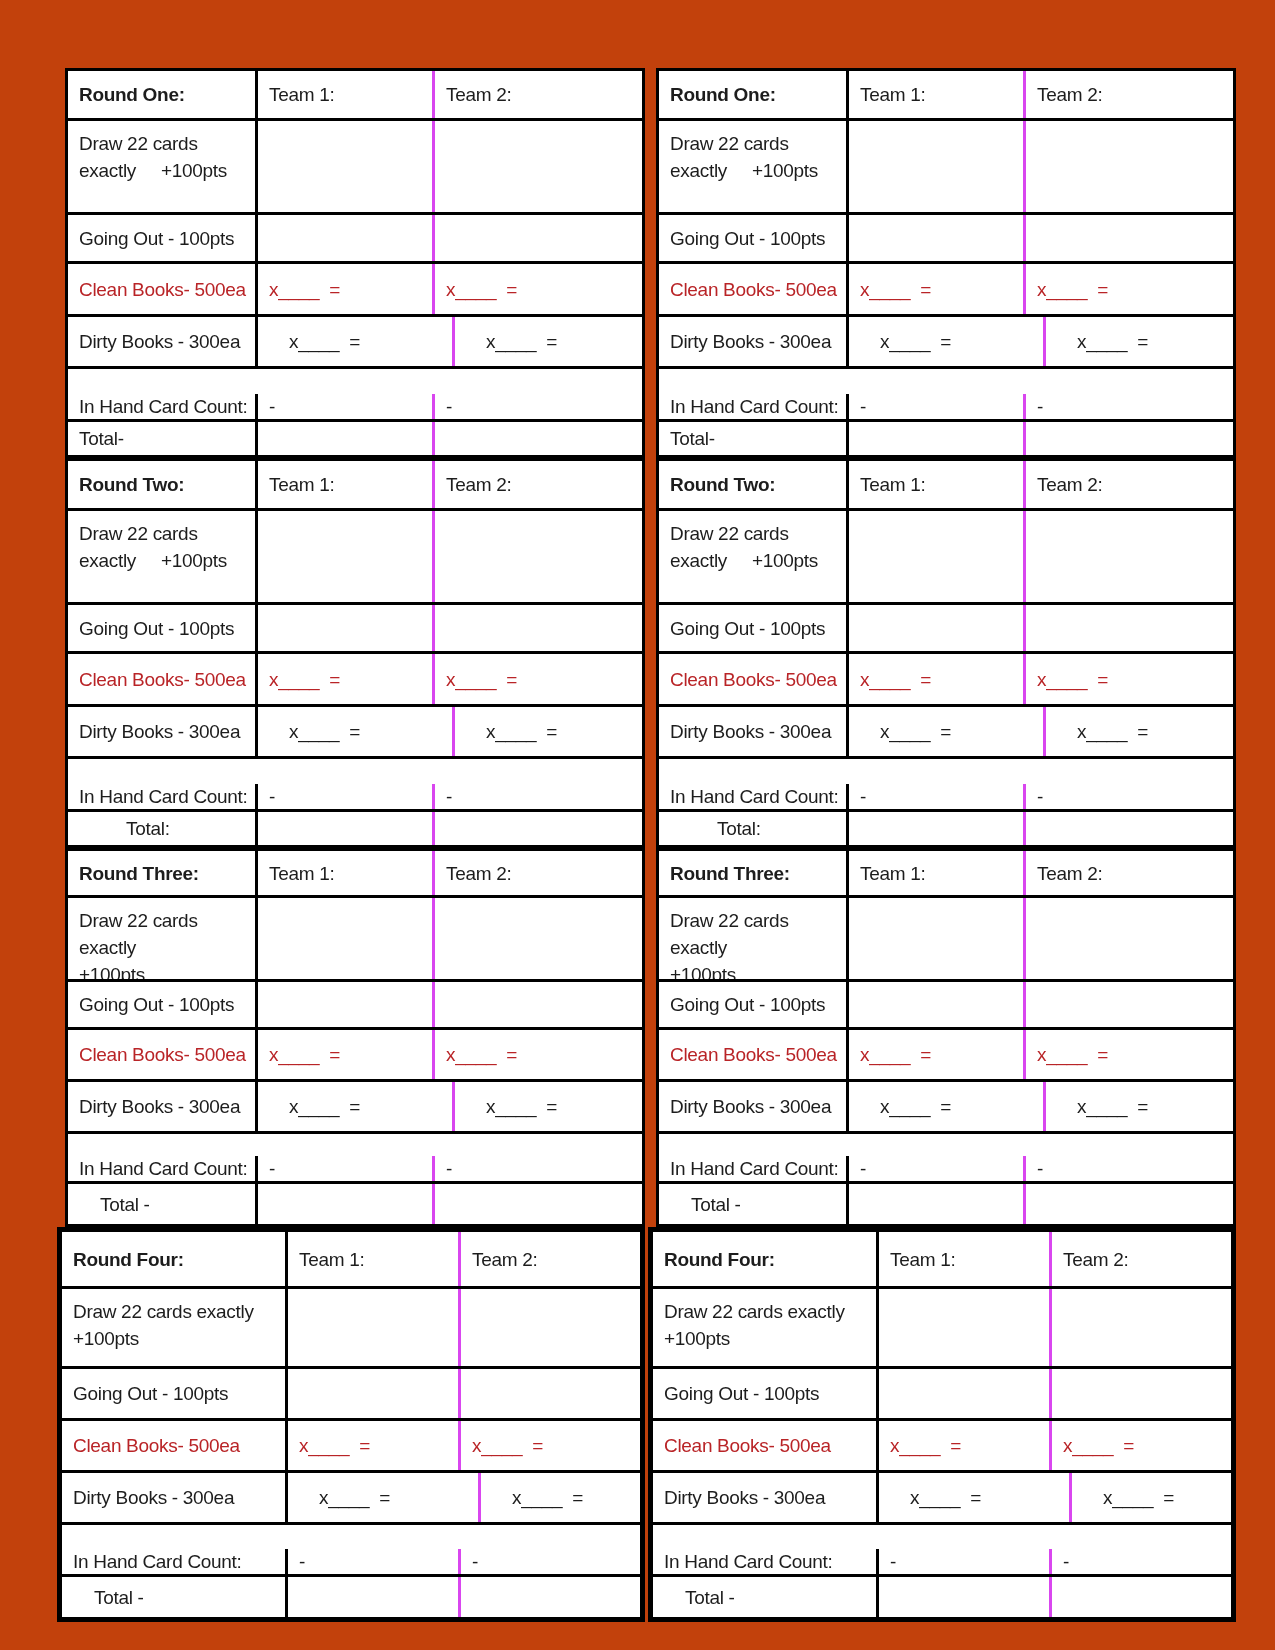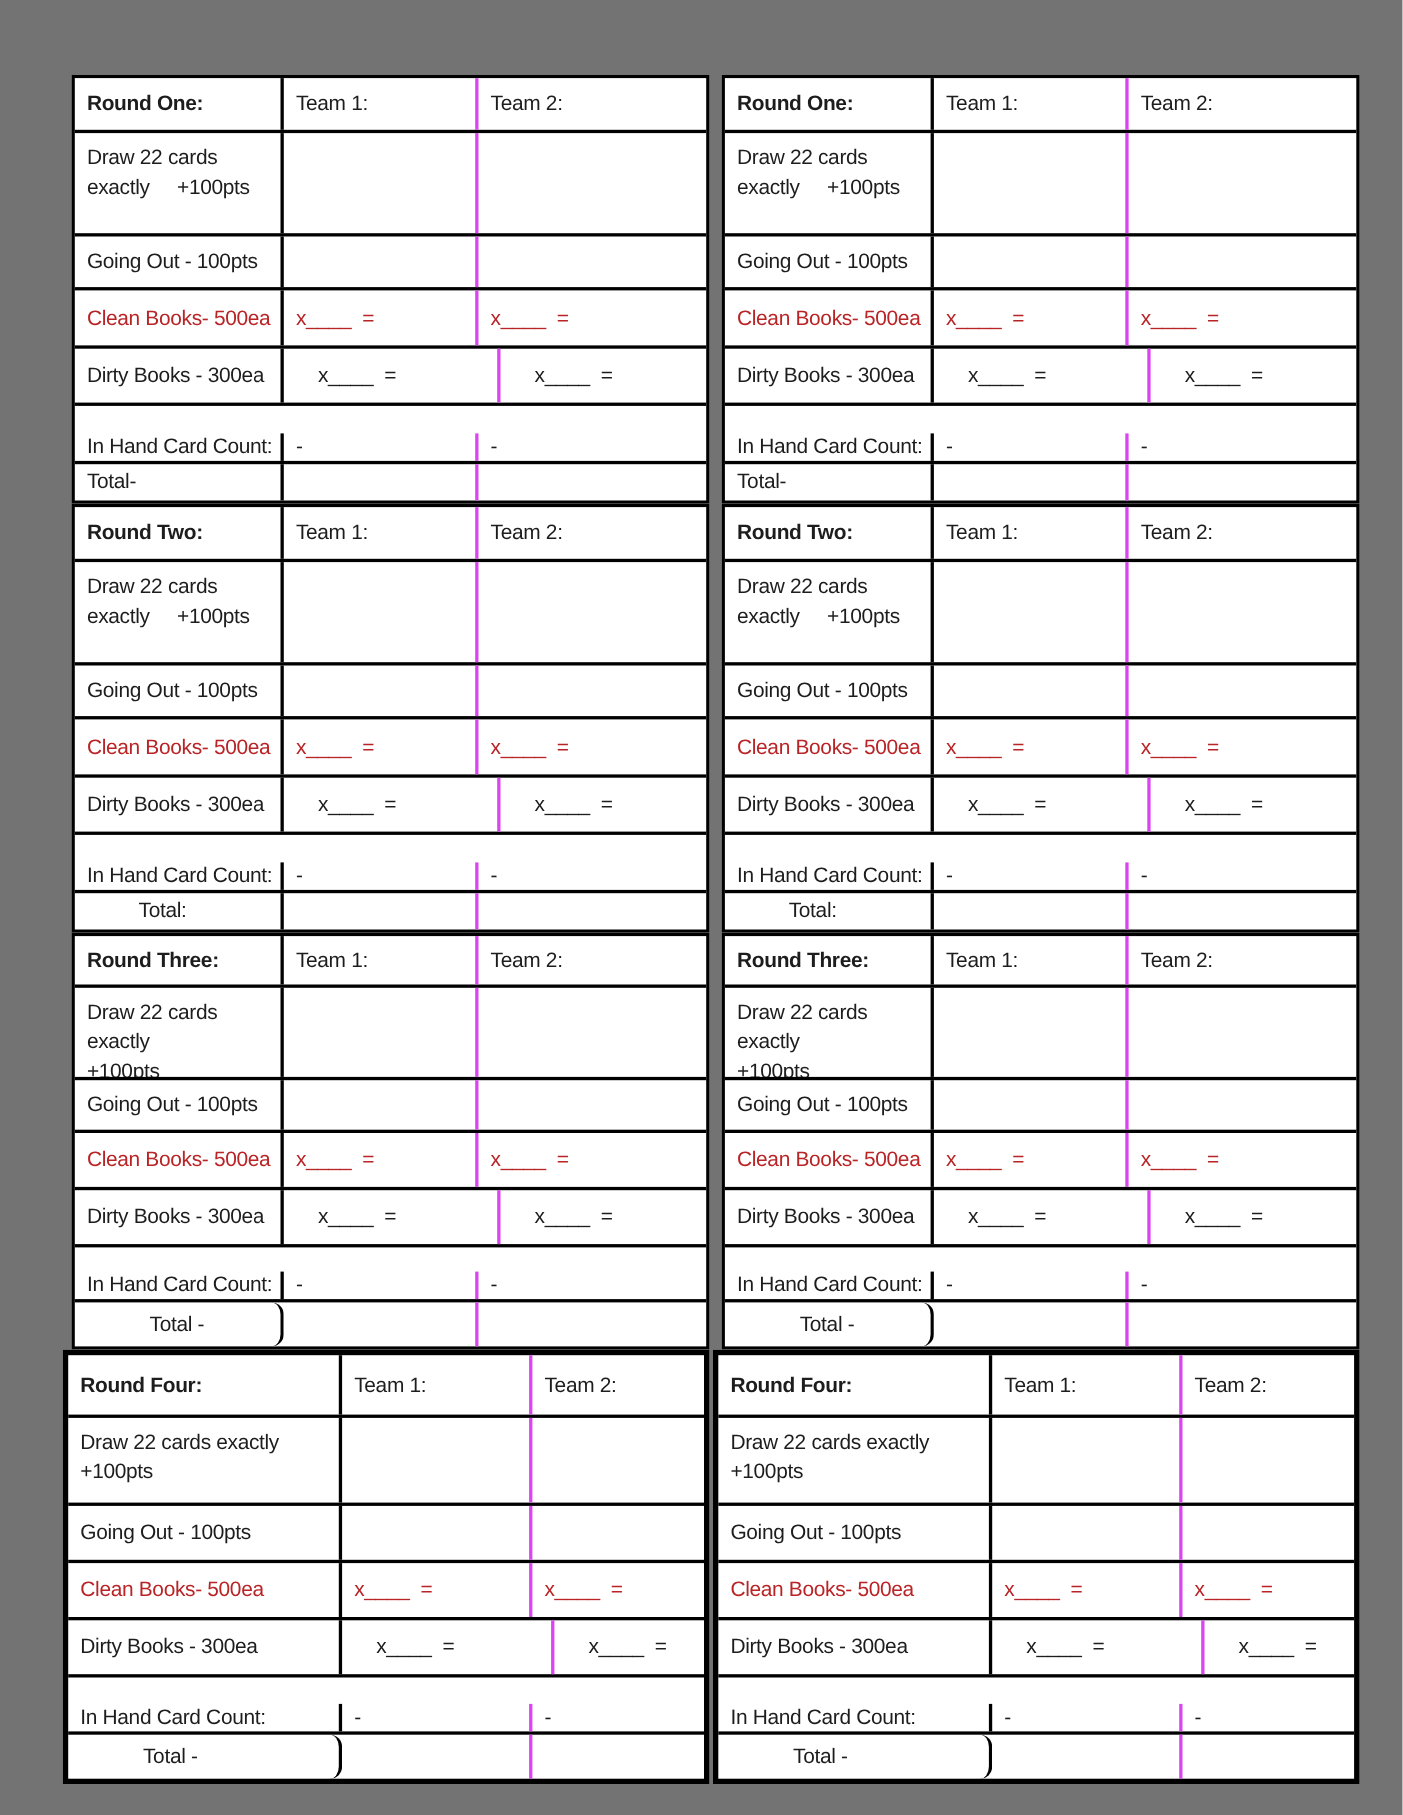--- a/index.html
+++ b/index.html
@@ -1,20 +1,20 @@
 <!DOCTYPE html>
 <html><head>
 <meta charset="utf-8">
 <style>
   * { box-sizing: border-box; }
   html, body { margin: 0; padding: 0; background: #ffffff; }
   .page {
     width: 1275px;
     height: 1650px;
-    background: #737373;
+    background: #c2410c;
     font-family: "Liberation Sans", sans-serif;
     color: #1d1d1d;
     overflow: hidden;
   }
   .tables {
     display: flex;
     gap: 11px;
     padding: 68px 0 0 65px;
   }
   .sheet-col { width: 580px; flex: 0 0 580px; }
@@ -36,41 +36,41 @@
     padding: 0 4px 0 11px;
     font-size: 19px;
     letter-spacing: -0.3px;
     white-space: pre-wrap;
     line-height: 25px;
     overflow: hidden;
   }
   .c1 { width: 190px; border-right: 3px solid #000000; }
   .c2 { width: 177px; border-right: 3px solid #d946ef; }
   .c3 { flex: 1; }
-  .s4 .c1 { width: 249px; }
+  .s4 .c1 { width: 226px; }
   .s4 .c2 { width: 173px; }
   .bold { font-weight: bold; }
   .red .cell { color: #b92427; }
   
   .r-hdr    { height: 47px; }
   .r-draw   { height: 94px; }
   .r-going  { height: 49px; }
   .r-clean  { height: 53px; }
   .r-dirty  { height: 52px; gap: 20px; }
   .r-inhand { height: 53px; align-items: flex-end; }
   .r-total  { height: 36px; }
   .s3 .r-hdr{ height: 44px; } .s3 .r-draw{ height: 84px; } .s3 .r-going{ height: 48px; }
   .s3 .r-clean{ height: 52px; } .s3 .r-dirty{ height: 52px; } .s3 .r-inhand{ height: 50px; }
   .s3 .r-total{ height: 43px; }
   .s4 .r-hdr{ height: 54px; } .s4 .r-draw{ height: 80px; } .s4 .r-going{ height: 52px; }
   .s4 .r-clean{ height: 52px; } .s4 .r-dirty{ height: 52px; } .s4 .r-inhand{ height: 52px; }
   .s4 .r-total{ height: 43px; }
   .r-draw .cell { align-items: flex-start; padding-top: 9px; line-height: 27px; }
   .ind-md { padding-left: 58px; }
-  .ind-sm { padding-left: 68px; border-radius: 11px; }
+  .ind-sm { padding-left: 32px; }
 </style>
 </head>
 <body>
 
 <div class="page">
   <div class="tables">
 
     <div class="sheet-col">
 
       <div class="sec s1">

